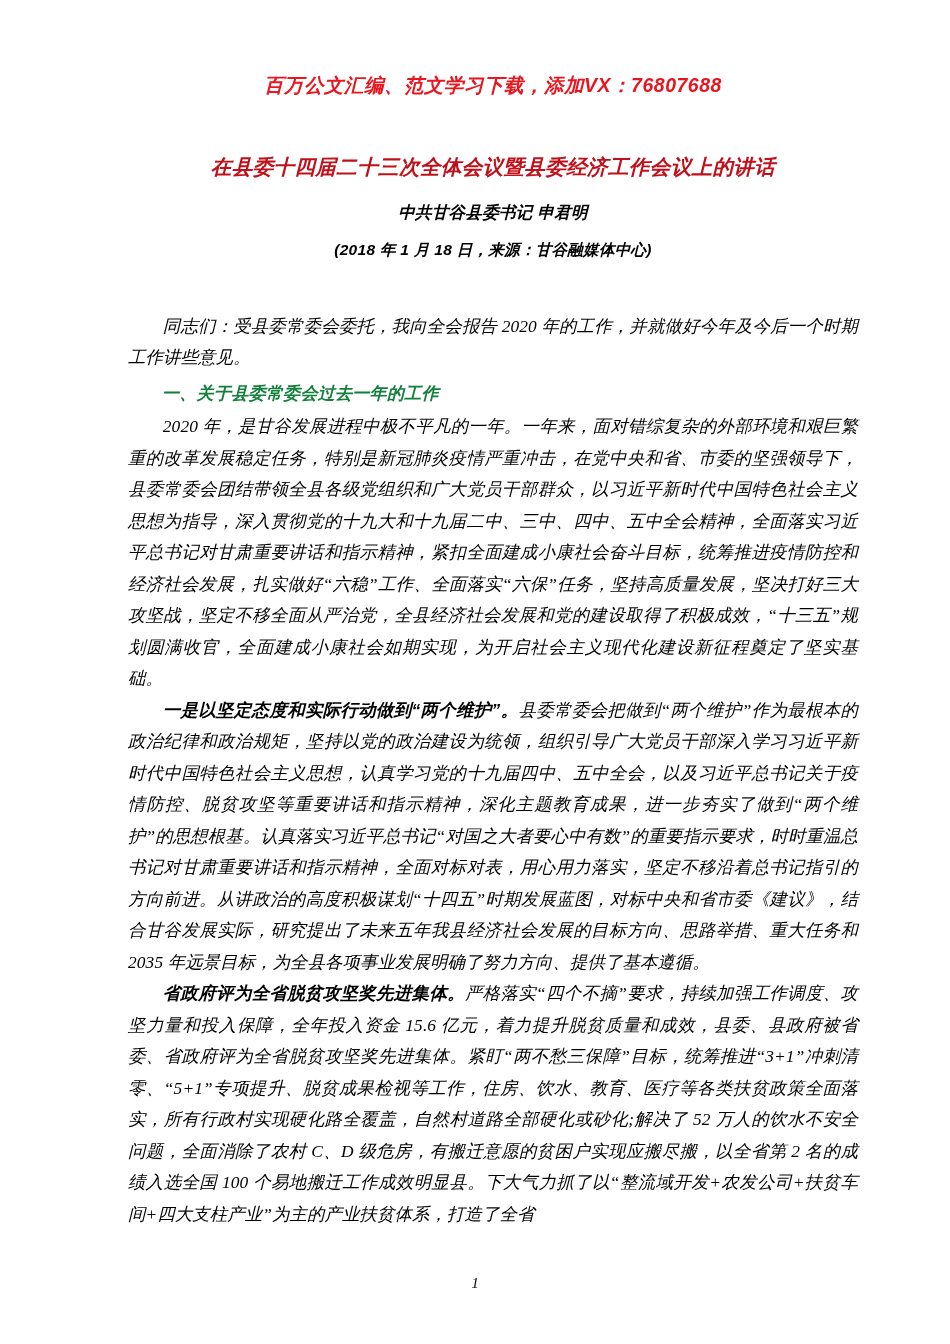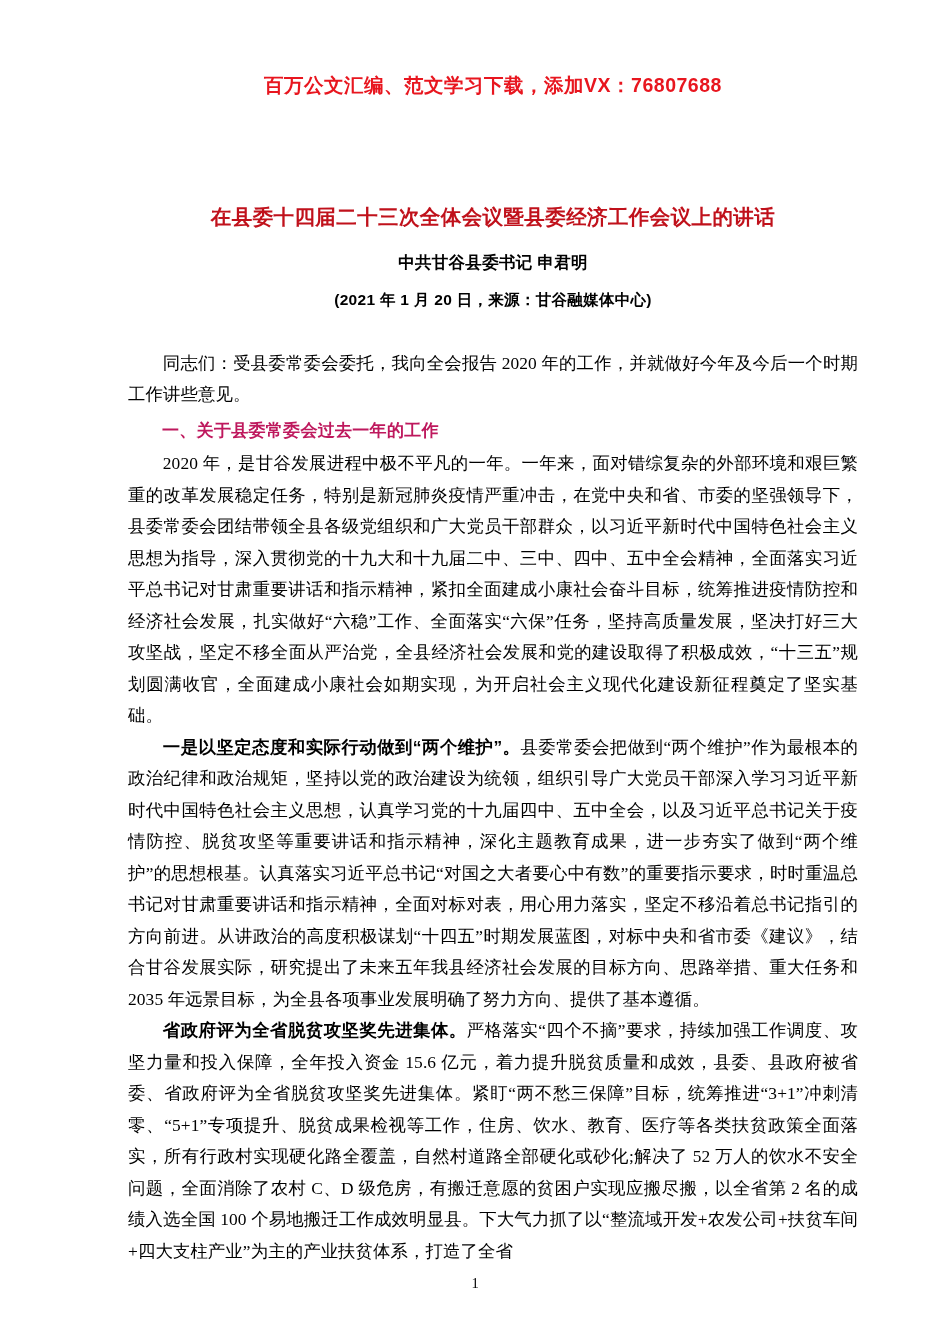--- a/index.html
+++ b/index.html
@@ -14,33 +14,34 @@
     color: #000;
     position: relative;
     overflow: hidden;
   }
   .page {
     width: 950px;
     height: 1344px;
     box-sizing: border-box;
     padding: 62px 92px 40px 128px;
     position: relative;
+    font-style: italic;
   }
   .watermark {
     text-align: center;
     color: #e8161f;
     font-family: "Liberation Sans", sans-serif;
     font-weight: bold;
     font-size: 19.5px;
     letter-spacing: 0.5px;
     margin-top: 10px;
     margin-bottom: 0;
   }
   .title-block {
-    margin-top: 104px;
+    margin-top: 54px;
     text-align: center;
   }
   .doc-title {
     color: #c0111b;
     font-family: "Liberation Sans", sans-serif;
     font-weight: bold;
     font-size: 20.5px;
     letter-spacing: 0.4px;
     line-height: 1.4;
   }
@@ -55,35 +56,35 @@
   }
   .doc-meta {
     margin-top: 16px;
     font-family: "Liberation Sans", sans-serif;
     font-weight: bold;
     font-size: 15.5px;
     color: #000;
     letter-spacing: 0.3px;
   }
   .body-block {
-    margin-top: 37px;
+    margin-top: 50px;
   }
   p.para {
     margin: 0 0 0 0;
     font-size: 17.4px;
     line-height: 31.5px;
     text-align: justify;
     text-justify: inter-ideograph;
     letter-spacing: 0.1px;
   }
   p.indent {
     text-indent: 2em;
   }
   .section-head {
-    color: #be185d;
+    color: #15803d;
     font-family: "Liberation Sans", sans-serif;
     font-weight: bold;
     font-size: 17px;
     text-indent: 2em;
     margin: 4px 0 2px 0;
     line-height: 31.5px;
     letter-spacing: 0.3px;
   }
   .lead {
     font-family: "Liberation Sans", sans-serif;
@@ -103,21 +104,21 @@
 </head>
 <body>
 
 <div class="page">
 
   <div class="watermark">百万公文汇编、范文学习下载，添加VX：76807688</div>
 
   <div class="title-block">
     <div class="doc-title">在县委十四届二十三次全体会议暨县委经济工作会议上的讲话</div>
     <div class="doc-author">中共甘谷县委书记 申君明</div>
-    <div class="doc-meta">(2021 年 1 月 20 日，来源：甘谷融媒体中心)</div>
+    <div class="doc-meta">(2018 年 1 月 18 日，来源：甘谷融媒体中心)</div>
   </div>
 
   <div class="body-block">
 
     <p class="para indent">同志们：受县委常委会委托，我向全会报告 2020 年的工作，并就做好今年及今后一个时期工作讲些意见。</p>
 
     <div class="section-head">一、关于县委常委会过去一年的工作</div>
 
     <p class="para indent">2020 年，是甘谷发展进程中极不平凡的一年。一年来，面对错综复杂的外部环境和艰巨繁重的改革发展稳定任务，特别是新冠肺炎疫情严重冲击，在党中央和省、市委的坚强领导下，县委常委会团结带领全县各级党组织和广大党员干部群众，以习近平新时代中国特色社会主义思想为指导，深入贯彻党的十九大和十九届二中、三中、四中、五中全会精神，全面落实习近平总书记对甘肃重要讲话和指示精神，紧扣全面建成小康社会奋斗目标，统筹推进疫情防控和经济社会发展，扎实做好“六稳”工作、全面落实“六保”任务，坚持高质量发展，坚决打好三大攻坚战，坚定不移全面从严治党，全县经济社会发展和党的建设取得了积极成效，“十三五”规划圆满收官，全面建成小康社会如期实现，为开启社会主义现代化建设新征程奠定了坚实基础。</p>
 

